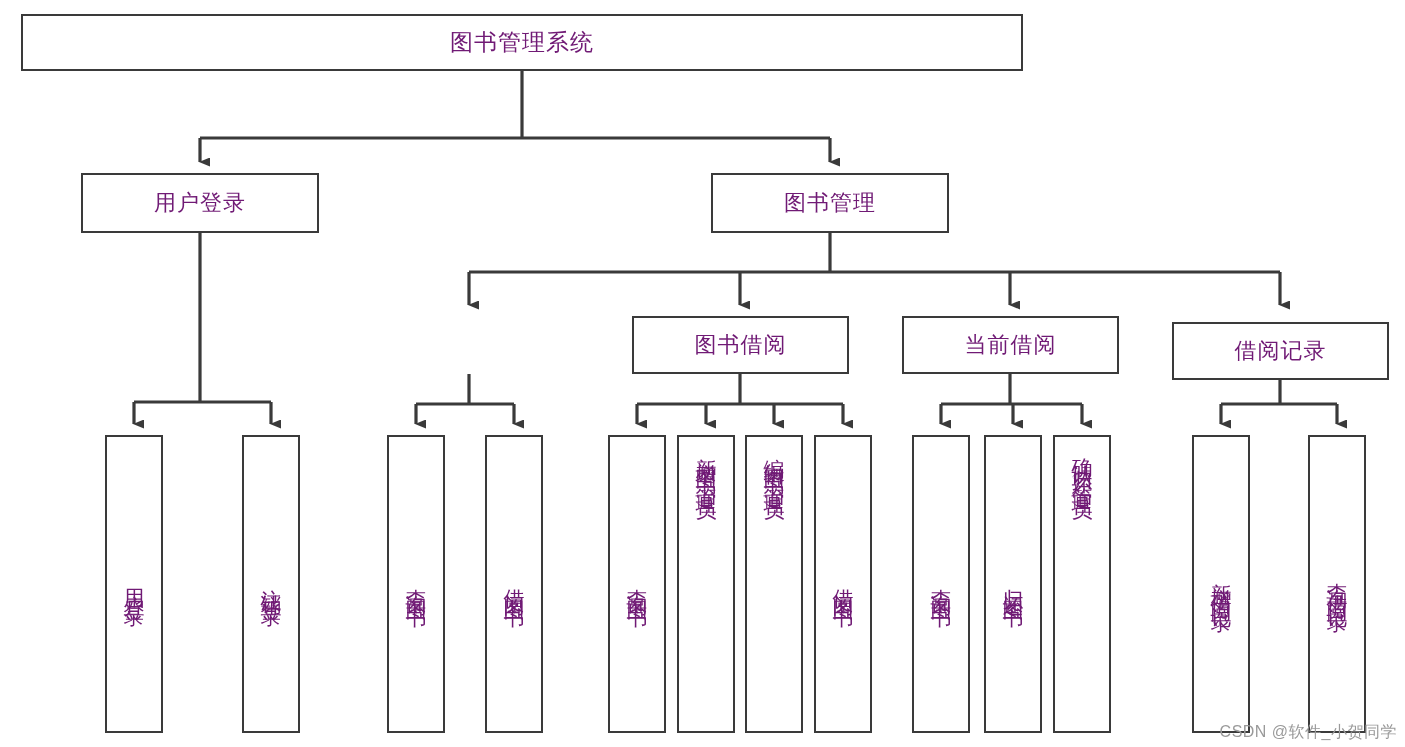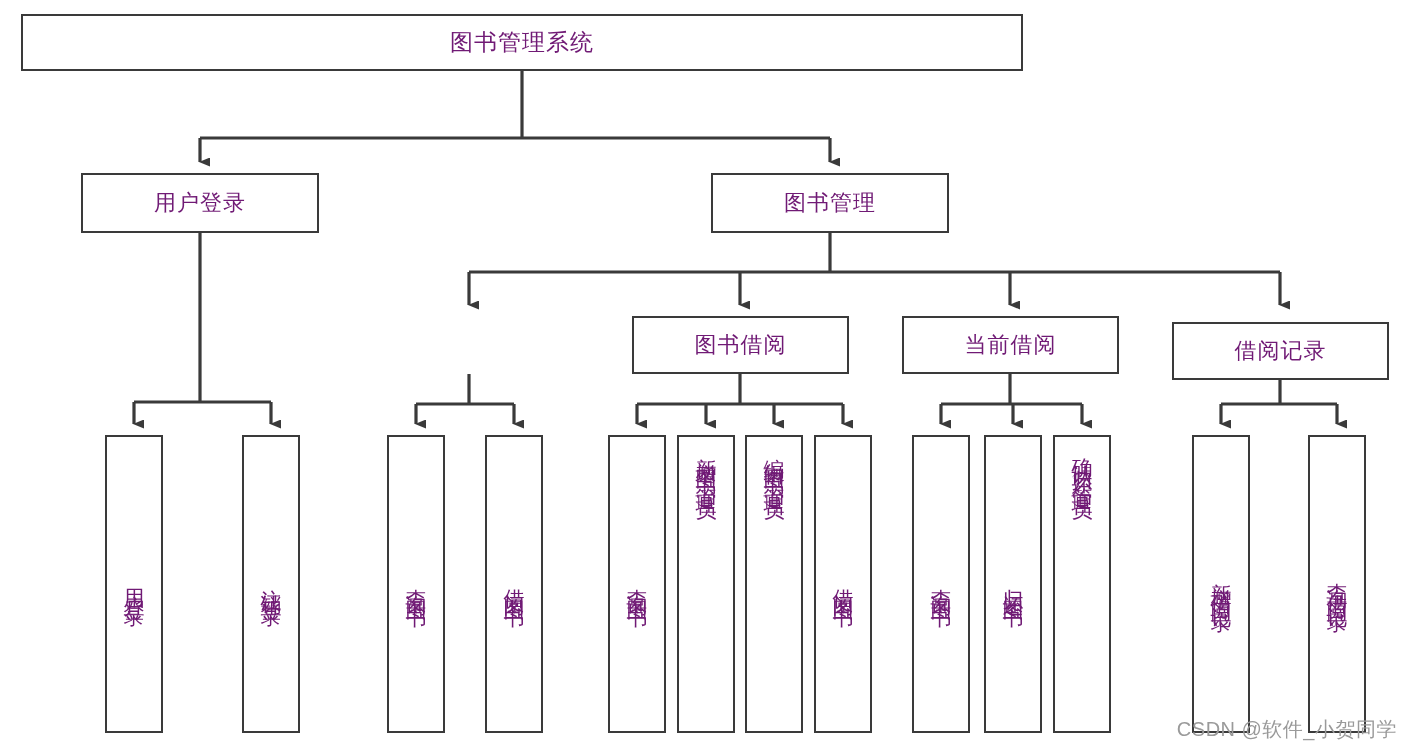--- a/index.html
+++ b/index.html
@@ -58,21 +58,21 @@
     justify-content: flex-start;
   }
   .node-label {
     display: block;
     white-space: nowrap;
   }
   .watermark {
     position: absolute;
     right: 8px;
     bottom: 4px;
-    font-size: 20px;
+    font-size: 16px;
     color: #9a9a9a;
     z-index: 5;
     white-space: nowrap;
     letter-spacing: 0.5px;
   }
 </style>
 </head>
 <body>
 
 <div id="canvas">

